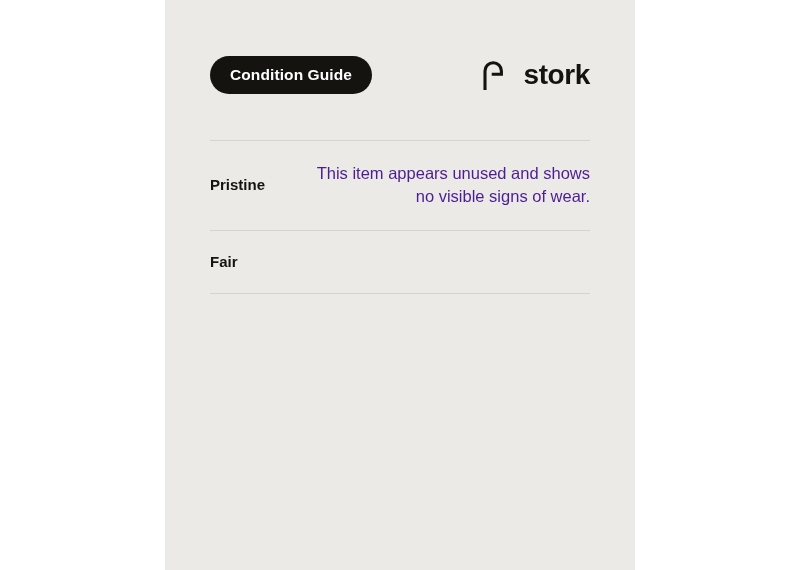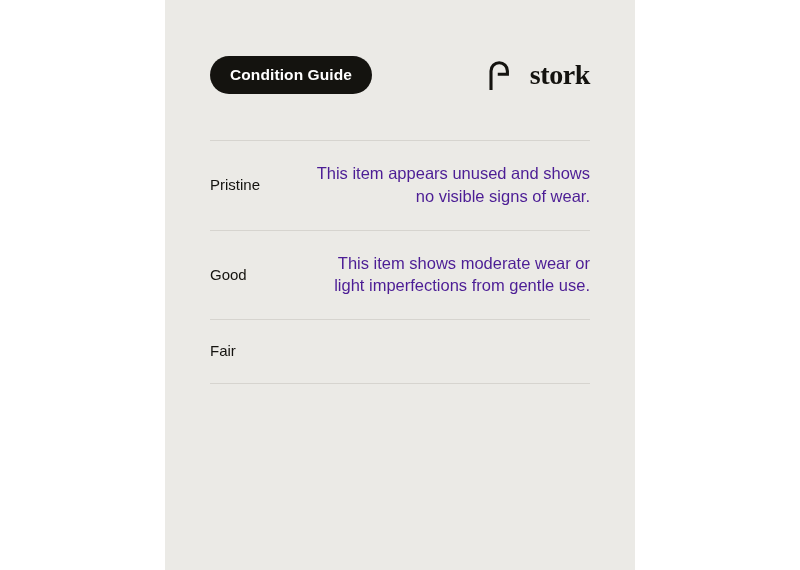--- a/index.html
+++ b/index.html
@@ -47,21 +47,20 @@
     font-size: 15.5px;
     font-weight: bold;
     letter-spacing: 0.1px;
     line-height: 1;
     white-space: nowrap;
   }
   .brand {
     display: flex;
     align-items: center;
     gap: 17px;
-    font-family: Liberation Serif, serif;
   }
   .brand-mark {
     width: 26px;
     height: 30px;
     display: block;
   }
   .brand-name {
     font-size: 28px;
     font-weight: bold;
     color: #14130f;
@@ -79,21 +78,21 @@
     padding: 21px 0 22px 0;
   }
   .row.last-rule {
     border-bottom: 1px solid #d6d4cf;
   }
   .row-label {
     width: 97px;
     flex: 0 0 97px;
     font-size: 15px;
     color: #14130f;
-    font-weight: normal;
+    font-weight: bold;
     align-self: center;
     line-height: 1.3;
   }
   .row-desc {
     flex: 1;
     font-size: 16.5px;
     color: #4c1d95;
     line-height: 1.38;
     font-weight: normal;
     text-align: right;
@@ -119,24 +118,20 @@
       </div>
 
       <div class="table">
 
         <div class="row">
           <div class="row-label">Pristine</div>
           <div class="row-desc">This item appears unused and shows no visible signs of wear.</div>
         </div>
 
 
-        <div class="row">
-          <div class="row-label">Good</div>
-          <div class="row-desc">This item shows moderate wear or light imperfections from gentle use.</div>
-        </div>
 
         <div class="row last-rule">
           <div class="row-label">Fair</div>
         </div>
 
       </div>
     </div>
   </div>
 </div>
 

